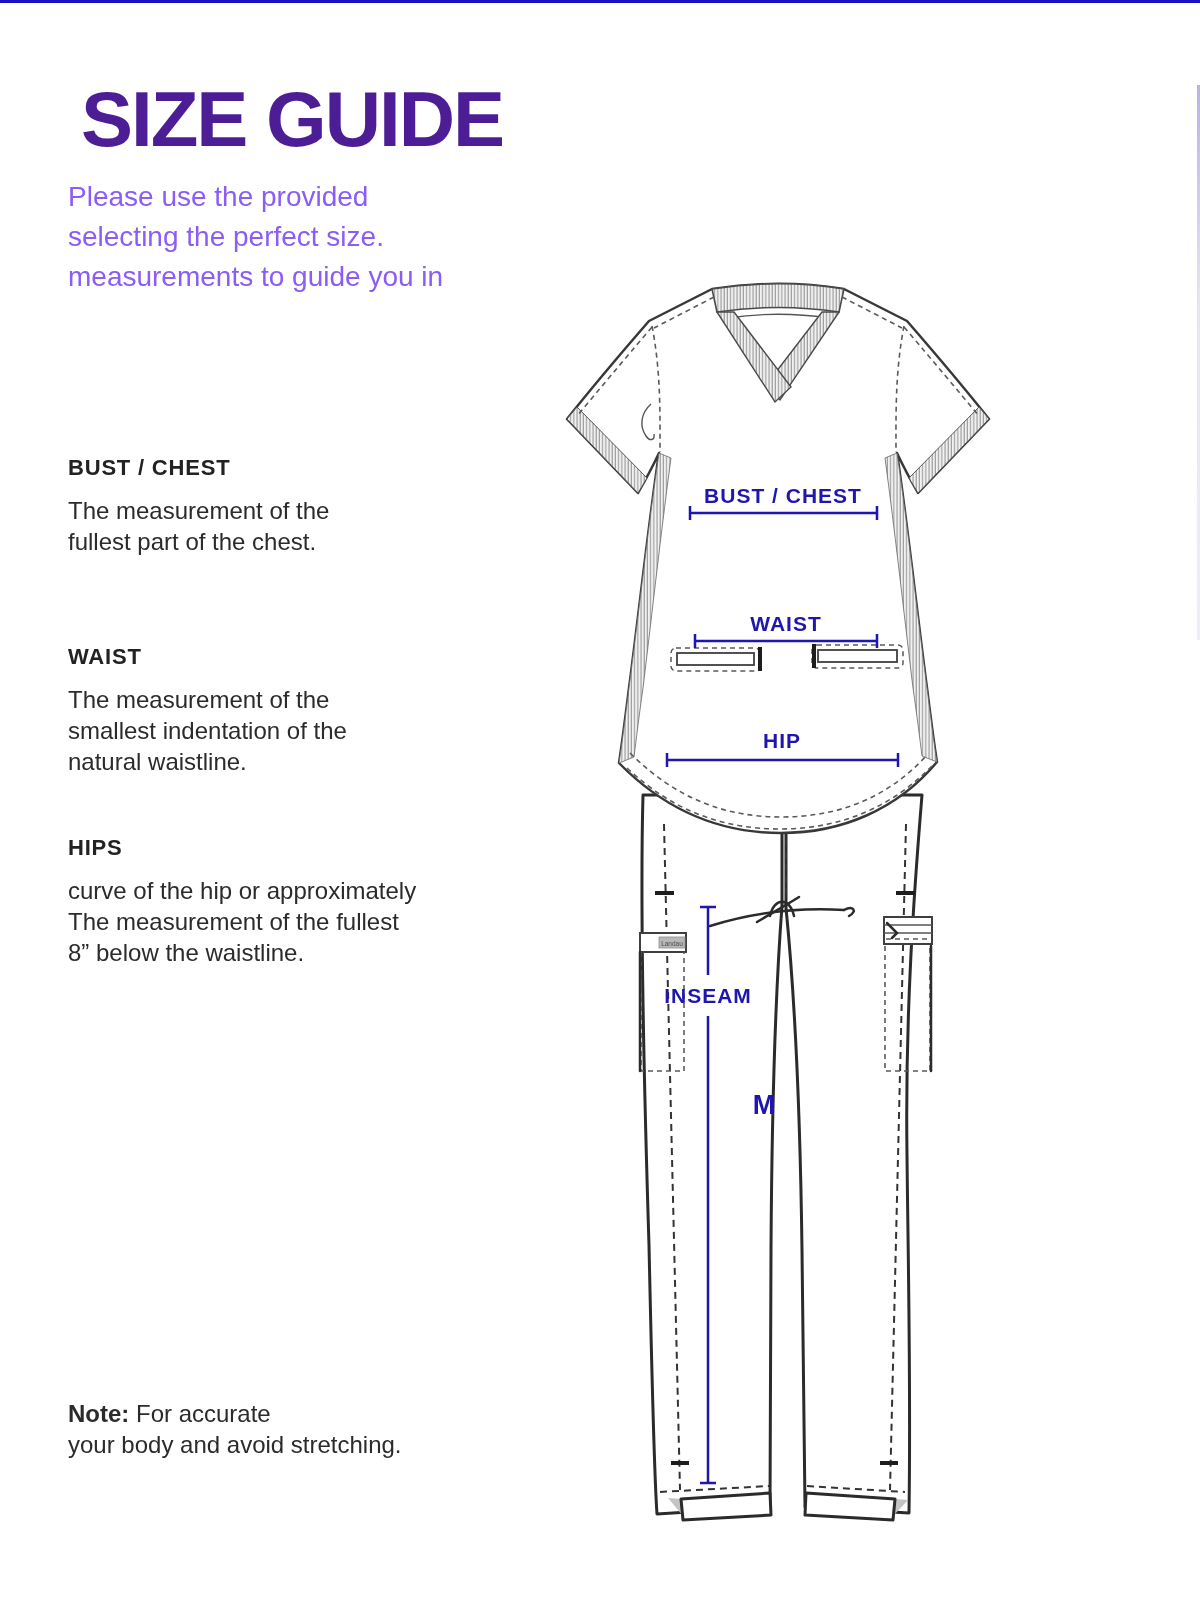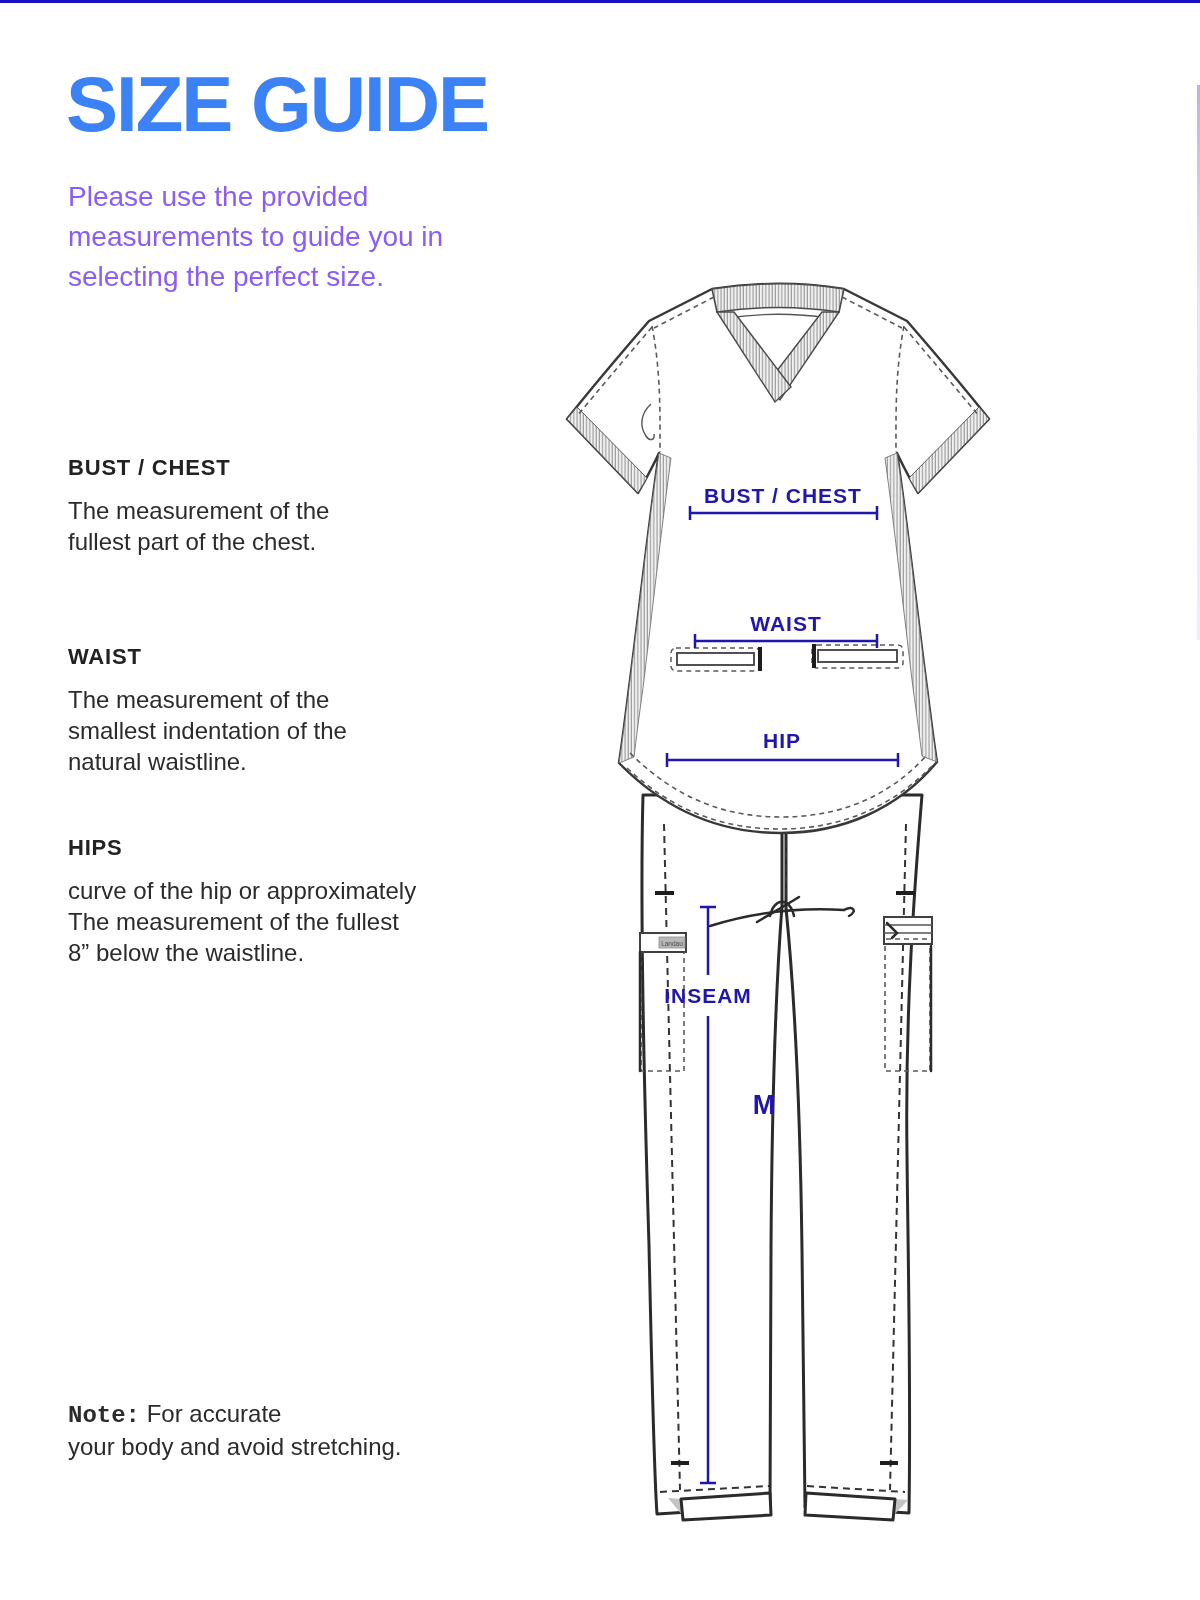--- a/index.html
+++ b/index.html
@@ -4,29 +4,29 @@
 <style>
   html,body{margin:0;padding:0;}
   body{
     width:1200px;height:1600px;background:#ffffff;position:relative;overflow:hidden;
     font-family:"Liberation Sans",sans-serif;color:#242424;
   }
   .top-border{position:absolute;top:0;left:0;width:1200px;height:3px;background:#1b10c0;}
   .right-artifact{position:absolute;right:0;top:85px;width:3px;height:555px;opacity:.65;
     background:linear-gradient(to bottom,#8f8cd8,#d9d9ec 40%,#e4e4f2);}
   h1.title{
-    position:absolute;left:65px;top:64px;margin:1px;line-height:1;
-    font-size:78px;font-weight:bold;letter-spacing:-2px;color:#3b82f6;white-space:nowrap;
+    position:absolute;left:65px;top:64px;margin:16px;line-height:1;
+    font-size:78px;font-weight:bold;letter-spacing:-2px;color:#4c1d95;white-space:nowrap;
   }
   .intro{position:absolute;left:68px;top:177px;font-size:28px;line-height:40px;color:#8b5cf6;white-space:nowrap;}
   section.measure{position:absolute;left:68px;width:460px;}
   section.measure h2{margin:0 0 14px 0;font-size:22px;line-height:26px;font-weight:bold;letter-spacing:.8px;color:#222222;white-space:nowrap;}
   section.measure .body{font-size:24px;line-height:31px;color:#2b2b2b;white-space:nowrap;}
   .note{position:absolute;left:68px;top:1398px;font-size:24px;line-height:31px;color:#2b2b2b;white-space:nowrap;}
-  .note .b{font-weight:bold;font-family:Liberation Mono, monospace;}
+  .note .b{font-weight:bold;}
   svg.diagram{position:absolute;left:520px;top:270px;}
   svg text{font-family:"Liberation Sans",sans-serif;}
   .blue-label{fill:#1f16ad;font-weight:bold;font-size:21px;letter-spacing:1px;}
   .size-letter{fill:#1f16ad;font-weight:bold;font-size:27px;}
   .tag-text{fill:#4a4a4a;font-size:6.5px;}
   .oline{fill:#ffffff;stroke:#383838;stroke-width:2.5;stroke-linejoin:round;}
   .oline3{fill:#ffffff;stroke:#2b2b2b;stroke-width:3;stroke-linejoin:round;}
   .sline{fill:none;stroke:#2b2b2b;stroke-width:2.5;stroke-linecap:round;}
   .thin{fill:none;stroke:#555555;stroke-width:1.4;}
   .dash{fill:none;stroke:#5a5a5a;stroke-width:1.6;stroke-dasharray:5 4;}
@@ -38,22 +38,22 @@
 </style>
 </head>
 <body>
 
 <div class="top-border"></div>
 
 <h1 class="title">SIZE GUIDE</h1>
 
 <div class="intro">
   <div>Please use the provided</div>
+  <div>selecting the perfect size.</div>
   <div>measurements to guide you in</div>
-  <div>selecting the perfect size.</div>
 </div>
 
 <section class="measure" style="top:455px">
   <h2>BUST / CHEST</h2>
   <div class="body">
     <div>The measurement of the</div>
     <div>fullest part of the chest.</div>
   </div>
 </section>
 

